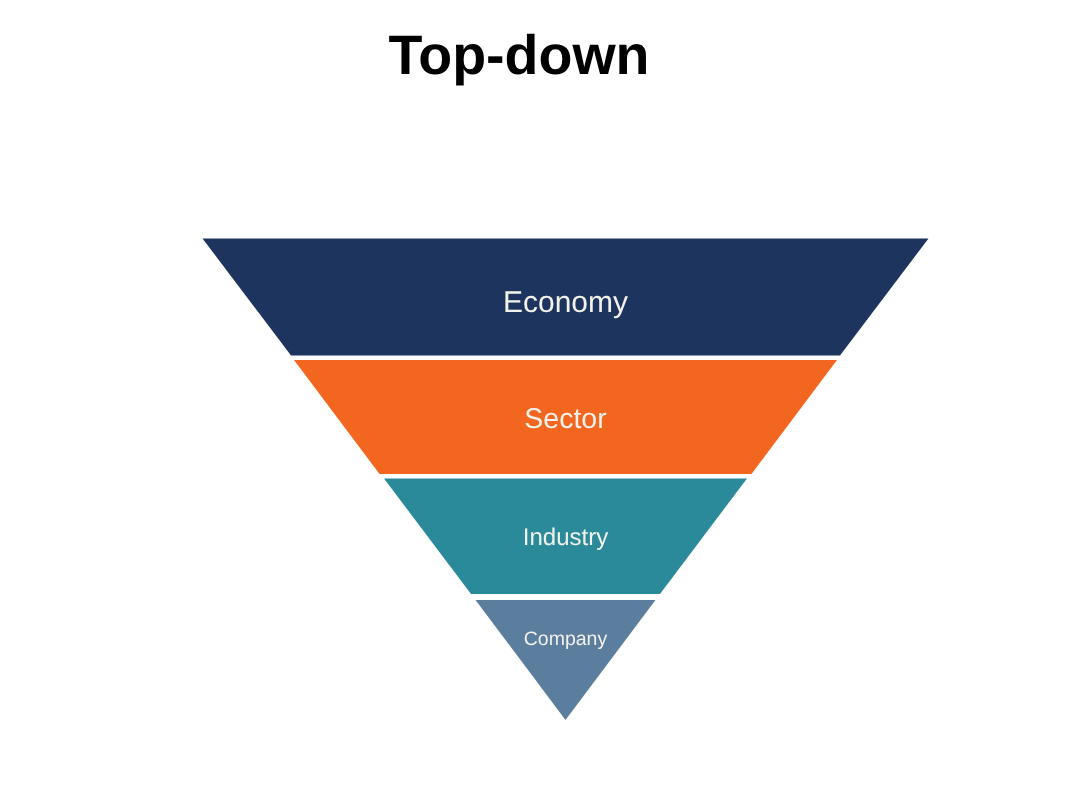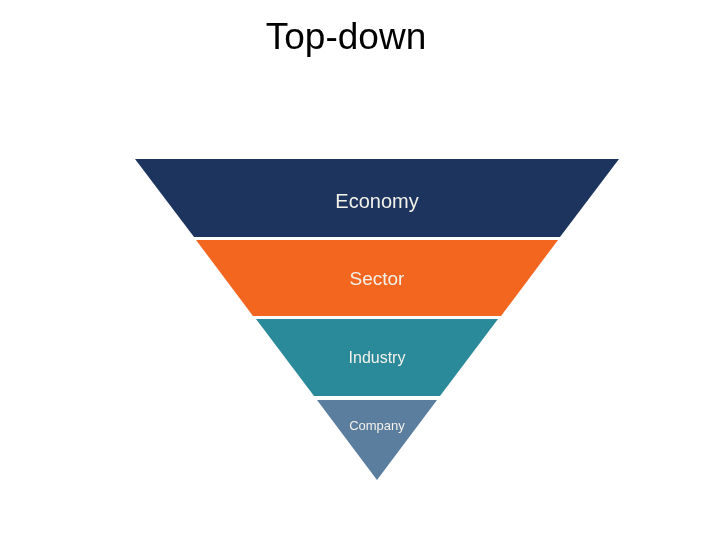--- a/index.html
+++ b/index.html
@@ -15,21 +15,21 @@
     font-family: "Liberation Sans", sans-serif;
   }
   .slide-title {
     position: absolute;
     top: 16px;
     left: 0;
     width: 692px;
     text-align: center;
     font-size: 37px;
     line-height: 1.15;
-    font-weight: normal;
+    font-weight: bold;
     color: #000000;
     letter-spacing: 0px;
   }
   .funnel-svg {
     position: absolute;
     top: 0;
     left: 0;
   }
   .funnel-label {
     font-family: "Liberation Sans", sans-serif;

